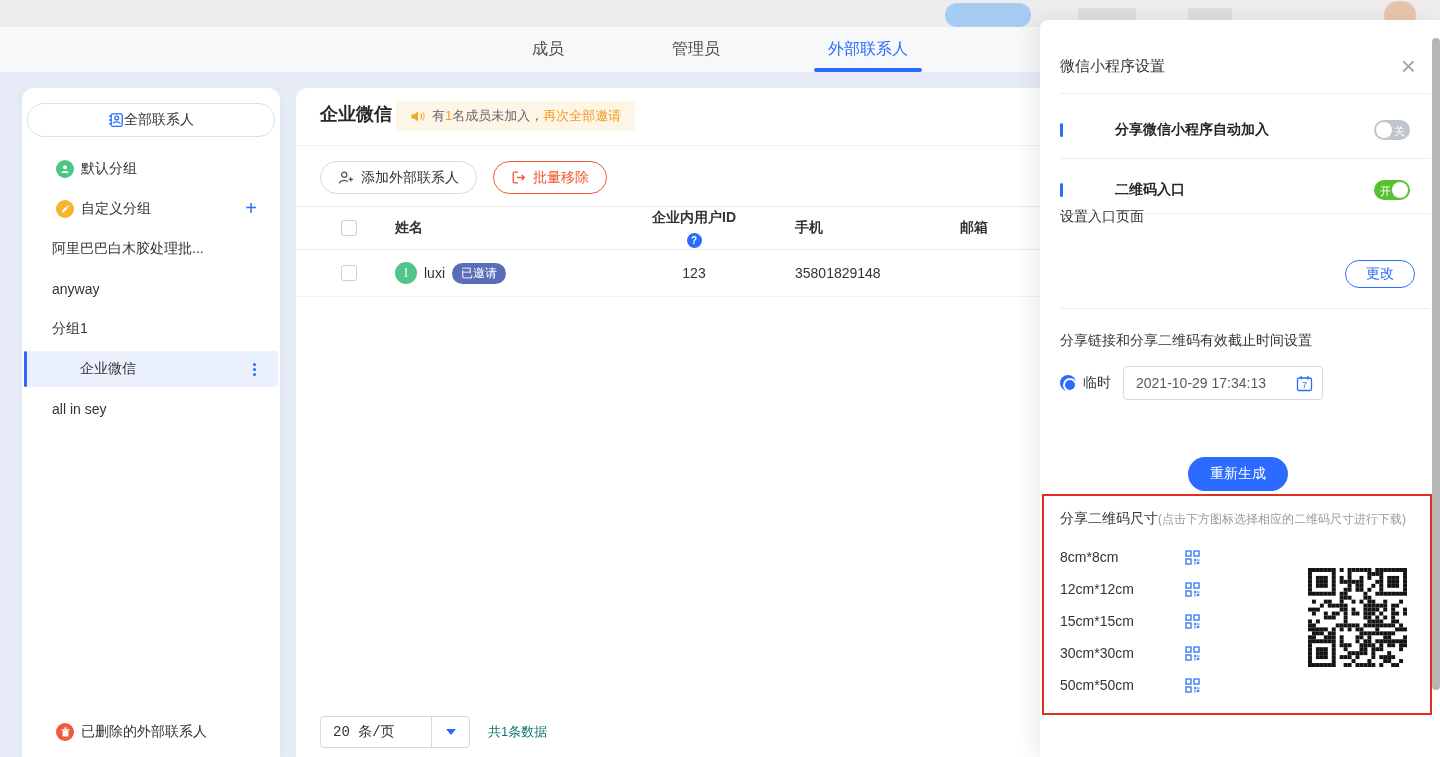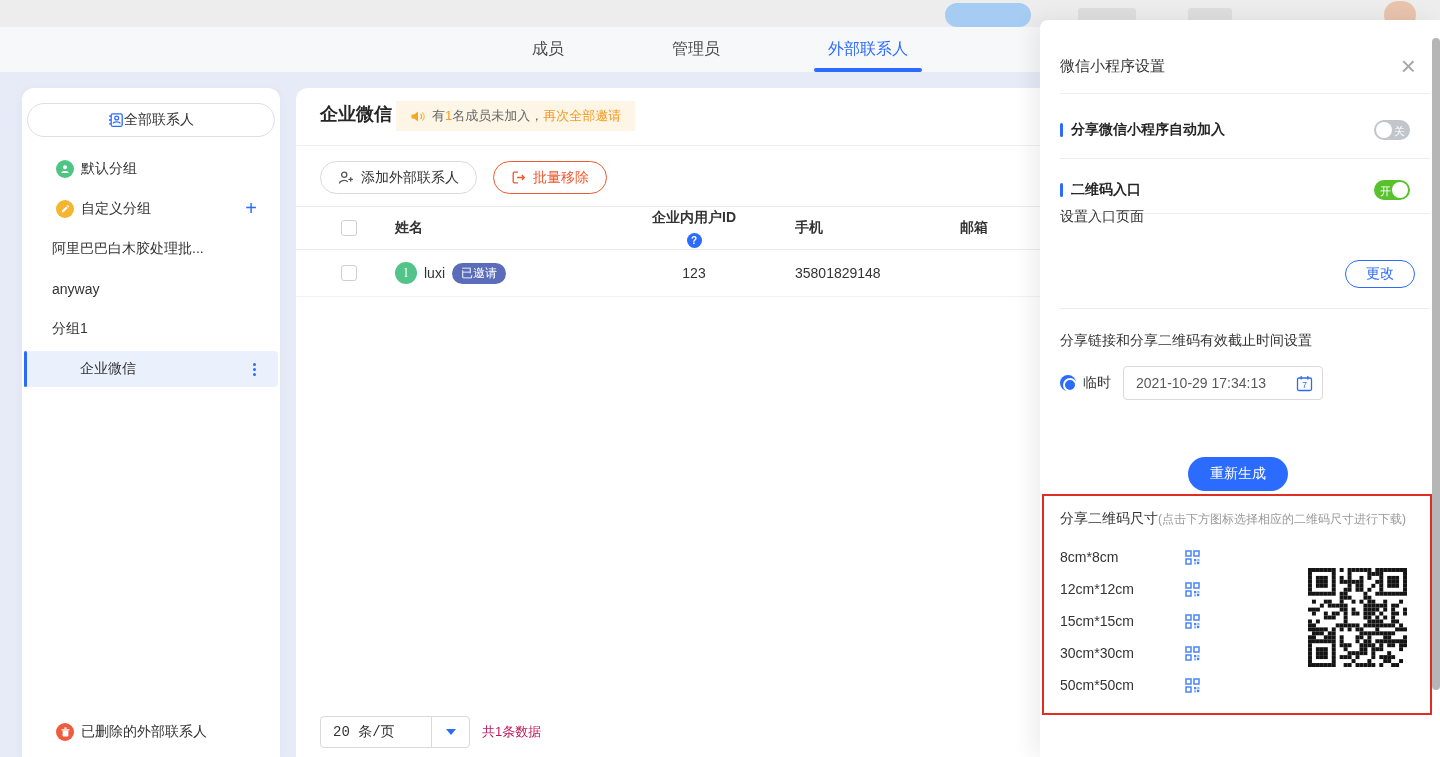--- a/index.html
+++ b/index.html
@@ -63,29 +63,29 @@
   .checkbox { width:16px; height:16px; border:1px solid #cfcfcf; border-radius:3px; background:#fff; cursor:pointer; }
   .help-icon { width:15px; height:15px; border-radius:50%; background:#2b6bff; color:#fff; font-size:10px; font-weight:bold; display:flex; align-items:center; justify-content:center; cursor:pointer; }
   .avatar { width:22px; height:22px; border-radius:50%; background:#52c48a; color:#fff; font-size:13px; font-family:"Liberation Serif","DejaVu Serif",serif; display:flex; align-items:center; justify-content:center; }
   .badge { background:#5b6cb9; color:#fff; font-size:12px; padding:2px 9px; border-radius:11px; }
 
   .m-pagination { position:absolute; left:24px; bottom:9px; display:flex; align-items:center; }
   .page-select { display:flex; height:32px; border:1px solid #d9d9d9; border-radius:4px; background:#fff; cursor:pointer;font-family:Liberation Mono, monospace; }
   .page-select .ps-label { width:110px; display:flex; align-items:center; padding-left:12px; font-size:14px; color:#333; }
   .page-select .ps-arrow { width:38px; border-left:1px solid #d9d9d9; display:flex; align-items:center; justify-content:center; }
   .tri-down { width:0; height:0; border-left:5px solid transparent; border-right:5px solid transparent; border-top:6px solid #2b6bff; }
-  .total-text { margin-left:12px; font-size:13px; color:#be185d; }
+  .total-text { margin-left:18px; font-size:13px; color:#0f766e; }
 
   
   .panel { position:absolute; left:1040px; top:20px; width:400px; height:737px; background:#fff;
            border-top-left-radius:8px; box-shadow:-8px 0 22px rgba(0,0,0,.07); z-index:20; }
   .p-title { position:absolute; left:20px; top:37px; font-size:15px; color:#333; }
   .p-close { position:absolute; right:24px; top:36px; font-size:26px; line-height:20px; color:#a6a6a6; font-weight:300; cursor:pointer; }
   .p-div { position:absolute; left:20px; right:10px; border-top:1px solid #ededed; }
-  .p-row { position:absolute; left:20px; right:30px; display:flex; align-items:center; }
+  .p-row { position:absolute; left:20px; right:30px; display:flex; align-items:center;gap:44px; }
   .blue-bar { width:3px; height:14px; border-radius:2px; background:#2b6bff; margin-right:8px; flex:none; }
   .p-row .label-bold { font-size:14px; font-weight:bold; color:#262626; }
   .spacer { flex:1; }
   .toggle { position:relative; width:36px; height:20px; border-radius:10px; cursor:pointer; flex:none; }
   .toggle .knob { position:absolute; top:2px; width:16px; height:16px; border-radius:50%; background:#fff; }
   .toggle .tg-label { position:absolute; top:3.5px; font-size:11px; color:#fff; }
   .toggle.off { background:#c1c5cc; }
   .toggle.off .knob { left:2px; }
   .toggle.off .tg-label { right:5px; }
   .toggle.on { background:#57c22d; }
@@ -185,20 +185,23 @@
         <span>分组1</span>
       </div>
       <div class="side-item selected">
         <i class="sel-bar"></i>
         <span>企业微信</span>
         <span class="dots-btn">
             <i></i>
             <i></i>
             <i></i>
           </span>
+      </div>
+      <div class="side-item sub-item">
+        <span>all in sey</span>
       </div>
     </div>
 
     <div class="deleted-row">
       <span class="gicon red" style="width:18px;height:18px;border-radius:50%;display:flex;align-items:center;justify-content:center;">
         <svg width="11" height="11" viewBox="0 0 11 11">
             <path d="M1.5 2.8h8M4.3 1.2h2.4" stroke="#fff" stroke-width="1.2" fill="none"></path>
             <rect x="2.6" y="3.6" width="5.8" height="6" rx="0.8" fill="#fff"></rect>
           </svg>
       </span>

